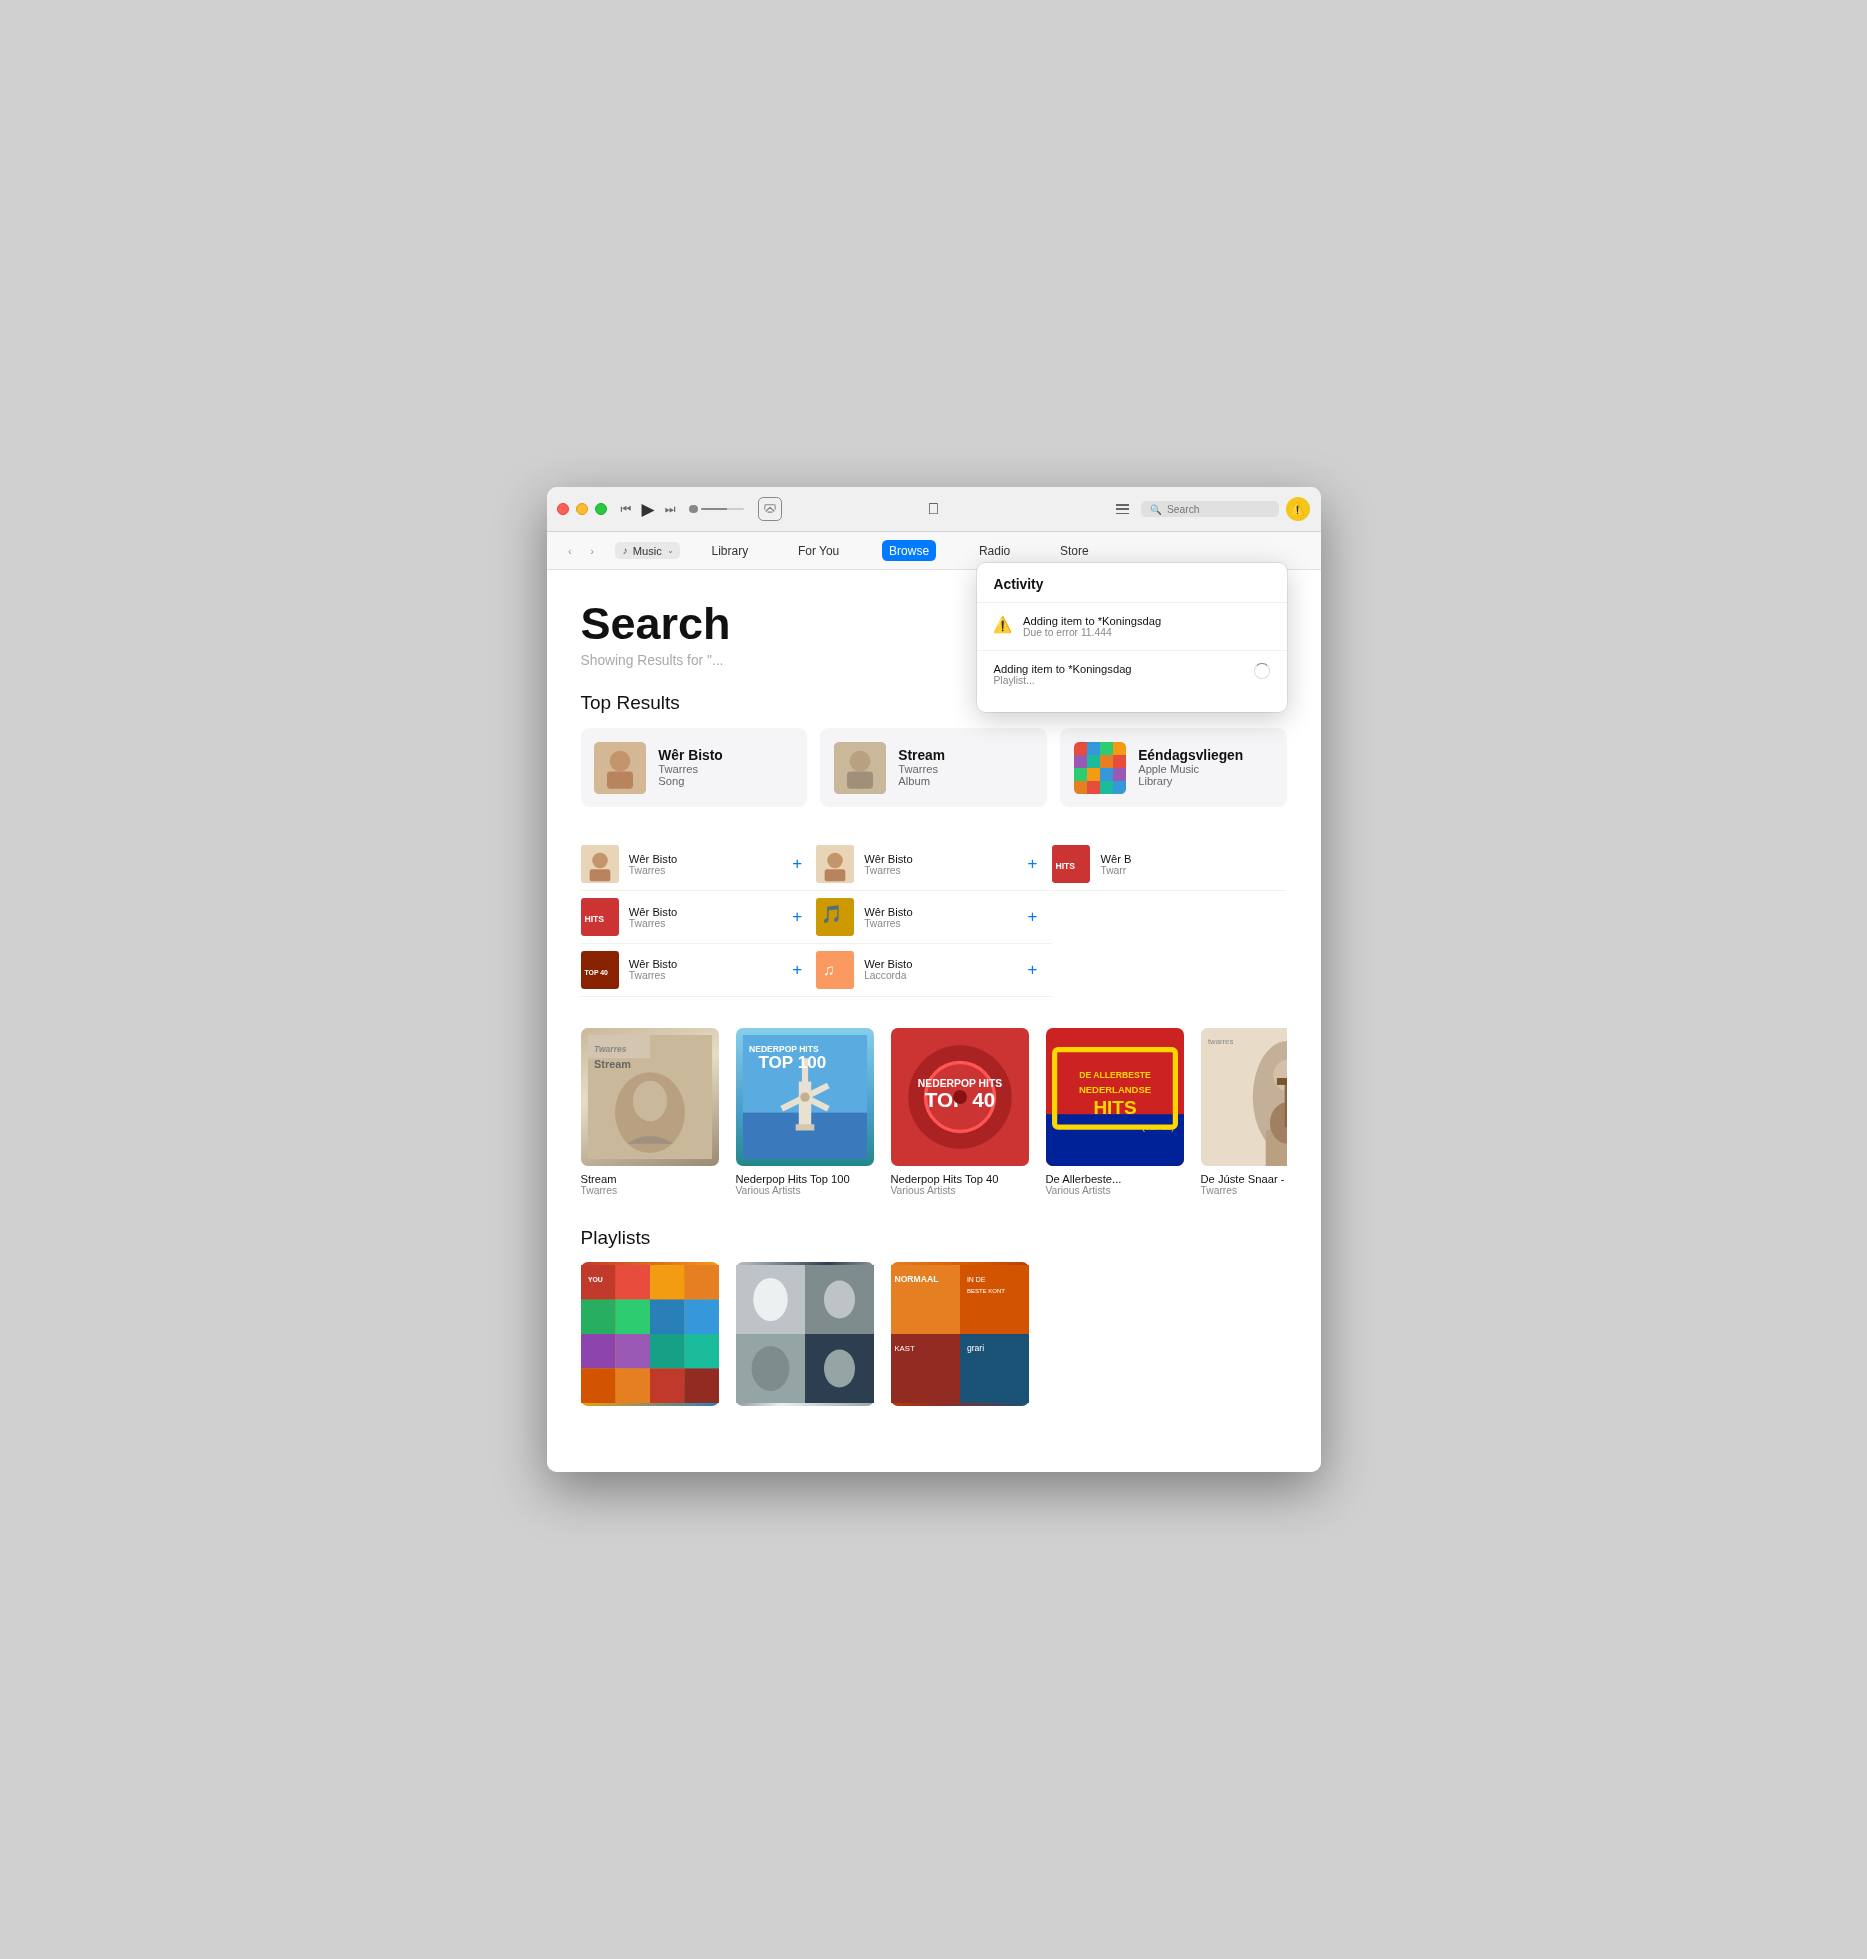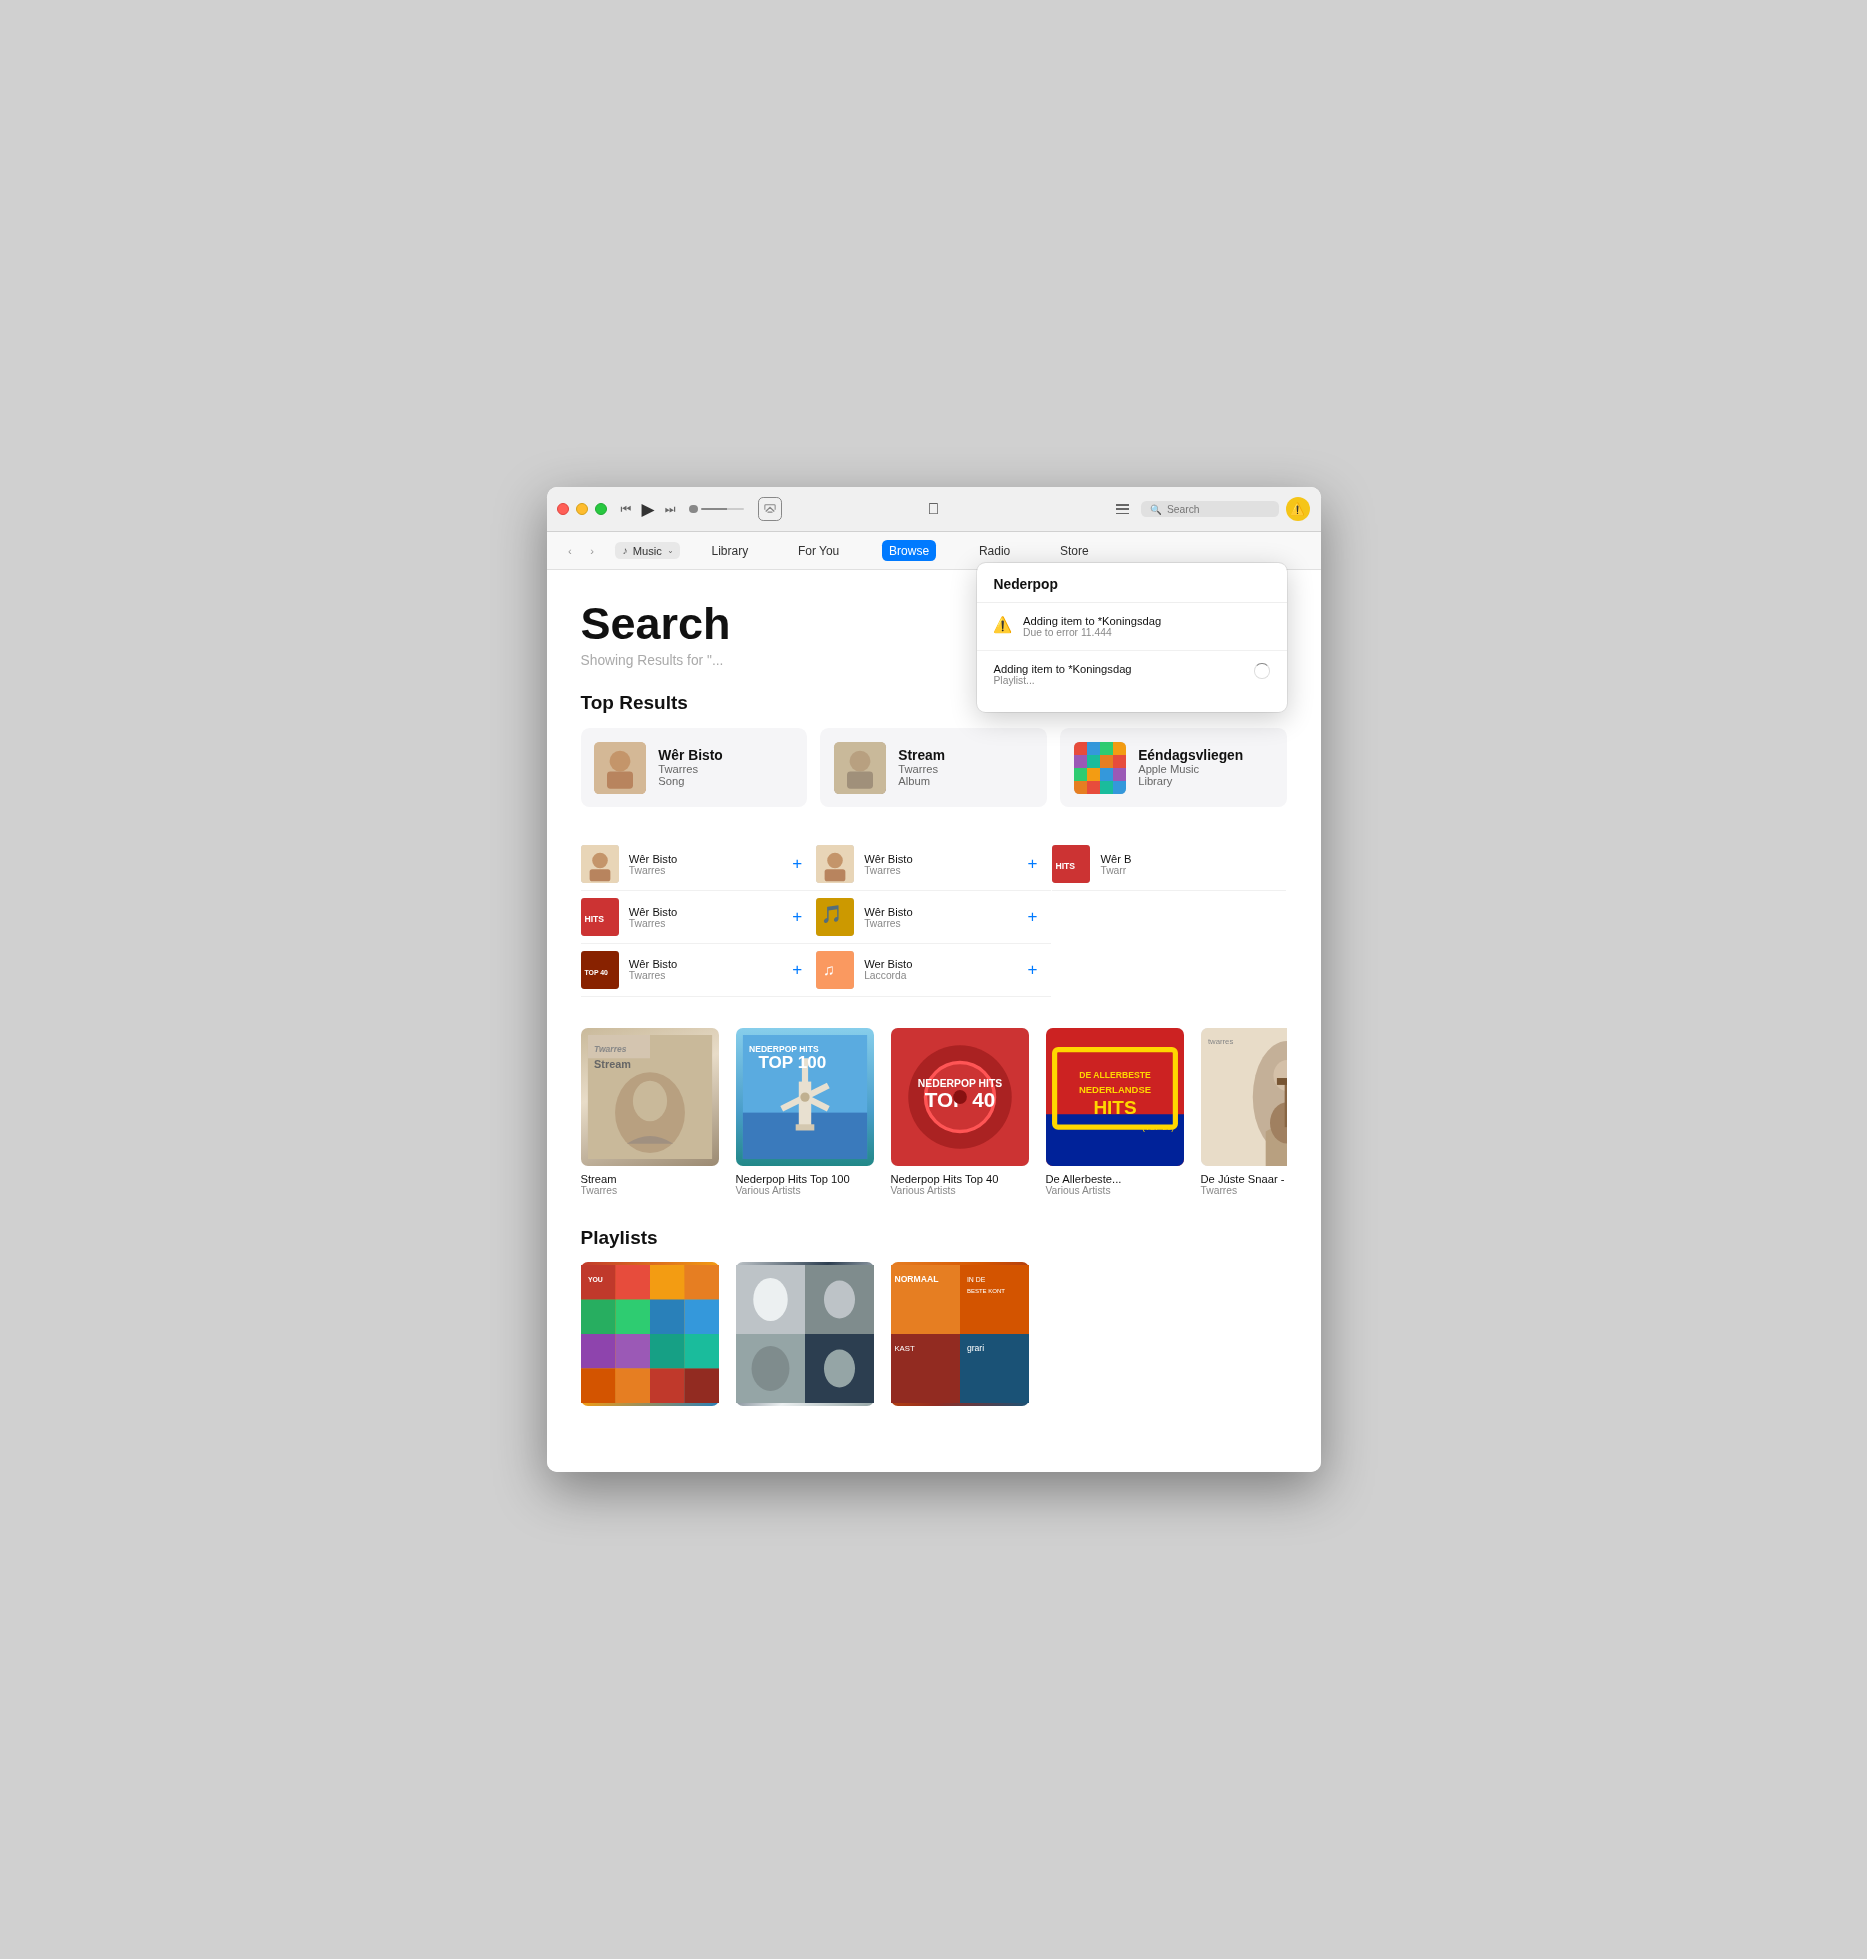--- a/index.html
+++ b/index.html
@@ -224,21 +224,21 @@
       color: #111;
       margin-bottom: 3.4px;
     }
     .showing-results {
       font-size: 13.8px;
       color: #aaa;
       margin-bottom: 24px;
     }
     .section-title {
       font-size: 19px;
-      font-weight: 700;
+      font-weight: 400;
       color: #111;
       margin-bottom: 13.8px;
     }
     
     .top-results-grid {
       display: flex;
       gap: 13.8px;
       margin-bottom: 31px;
     }
     .top-result-card {
@@ -870,21 +870,21 @@
               <text x="4" y="100" font-size="9" fill="white">KAST</text>
               <text x="88" y="100" font-size="10" fill="white">grari</text>
             </svg>
           </div>
         </div>
       </div>
     </div>
   </div>
 
   <div class="activity-popup">
-    <div class="activity-title">Nederpop</div>
+    <div class="activity-title">Activity</div>
     <div class="activity-item">
       <div class="activity-icon">⚠️</div>
       <div class="activity-text">
         <div class="activity-main">Adding item to *Koningsdag</div>
         <div class="activity-sub">Due to error 11.444</div>
       </div>
     </div>
     <div class="activity-item">
       <div class="activity-text">
         <div class="activity-main">Adding item to *Koningsdag</div>

